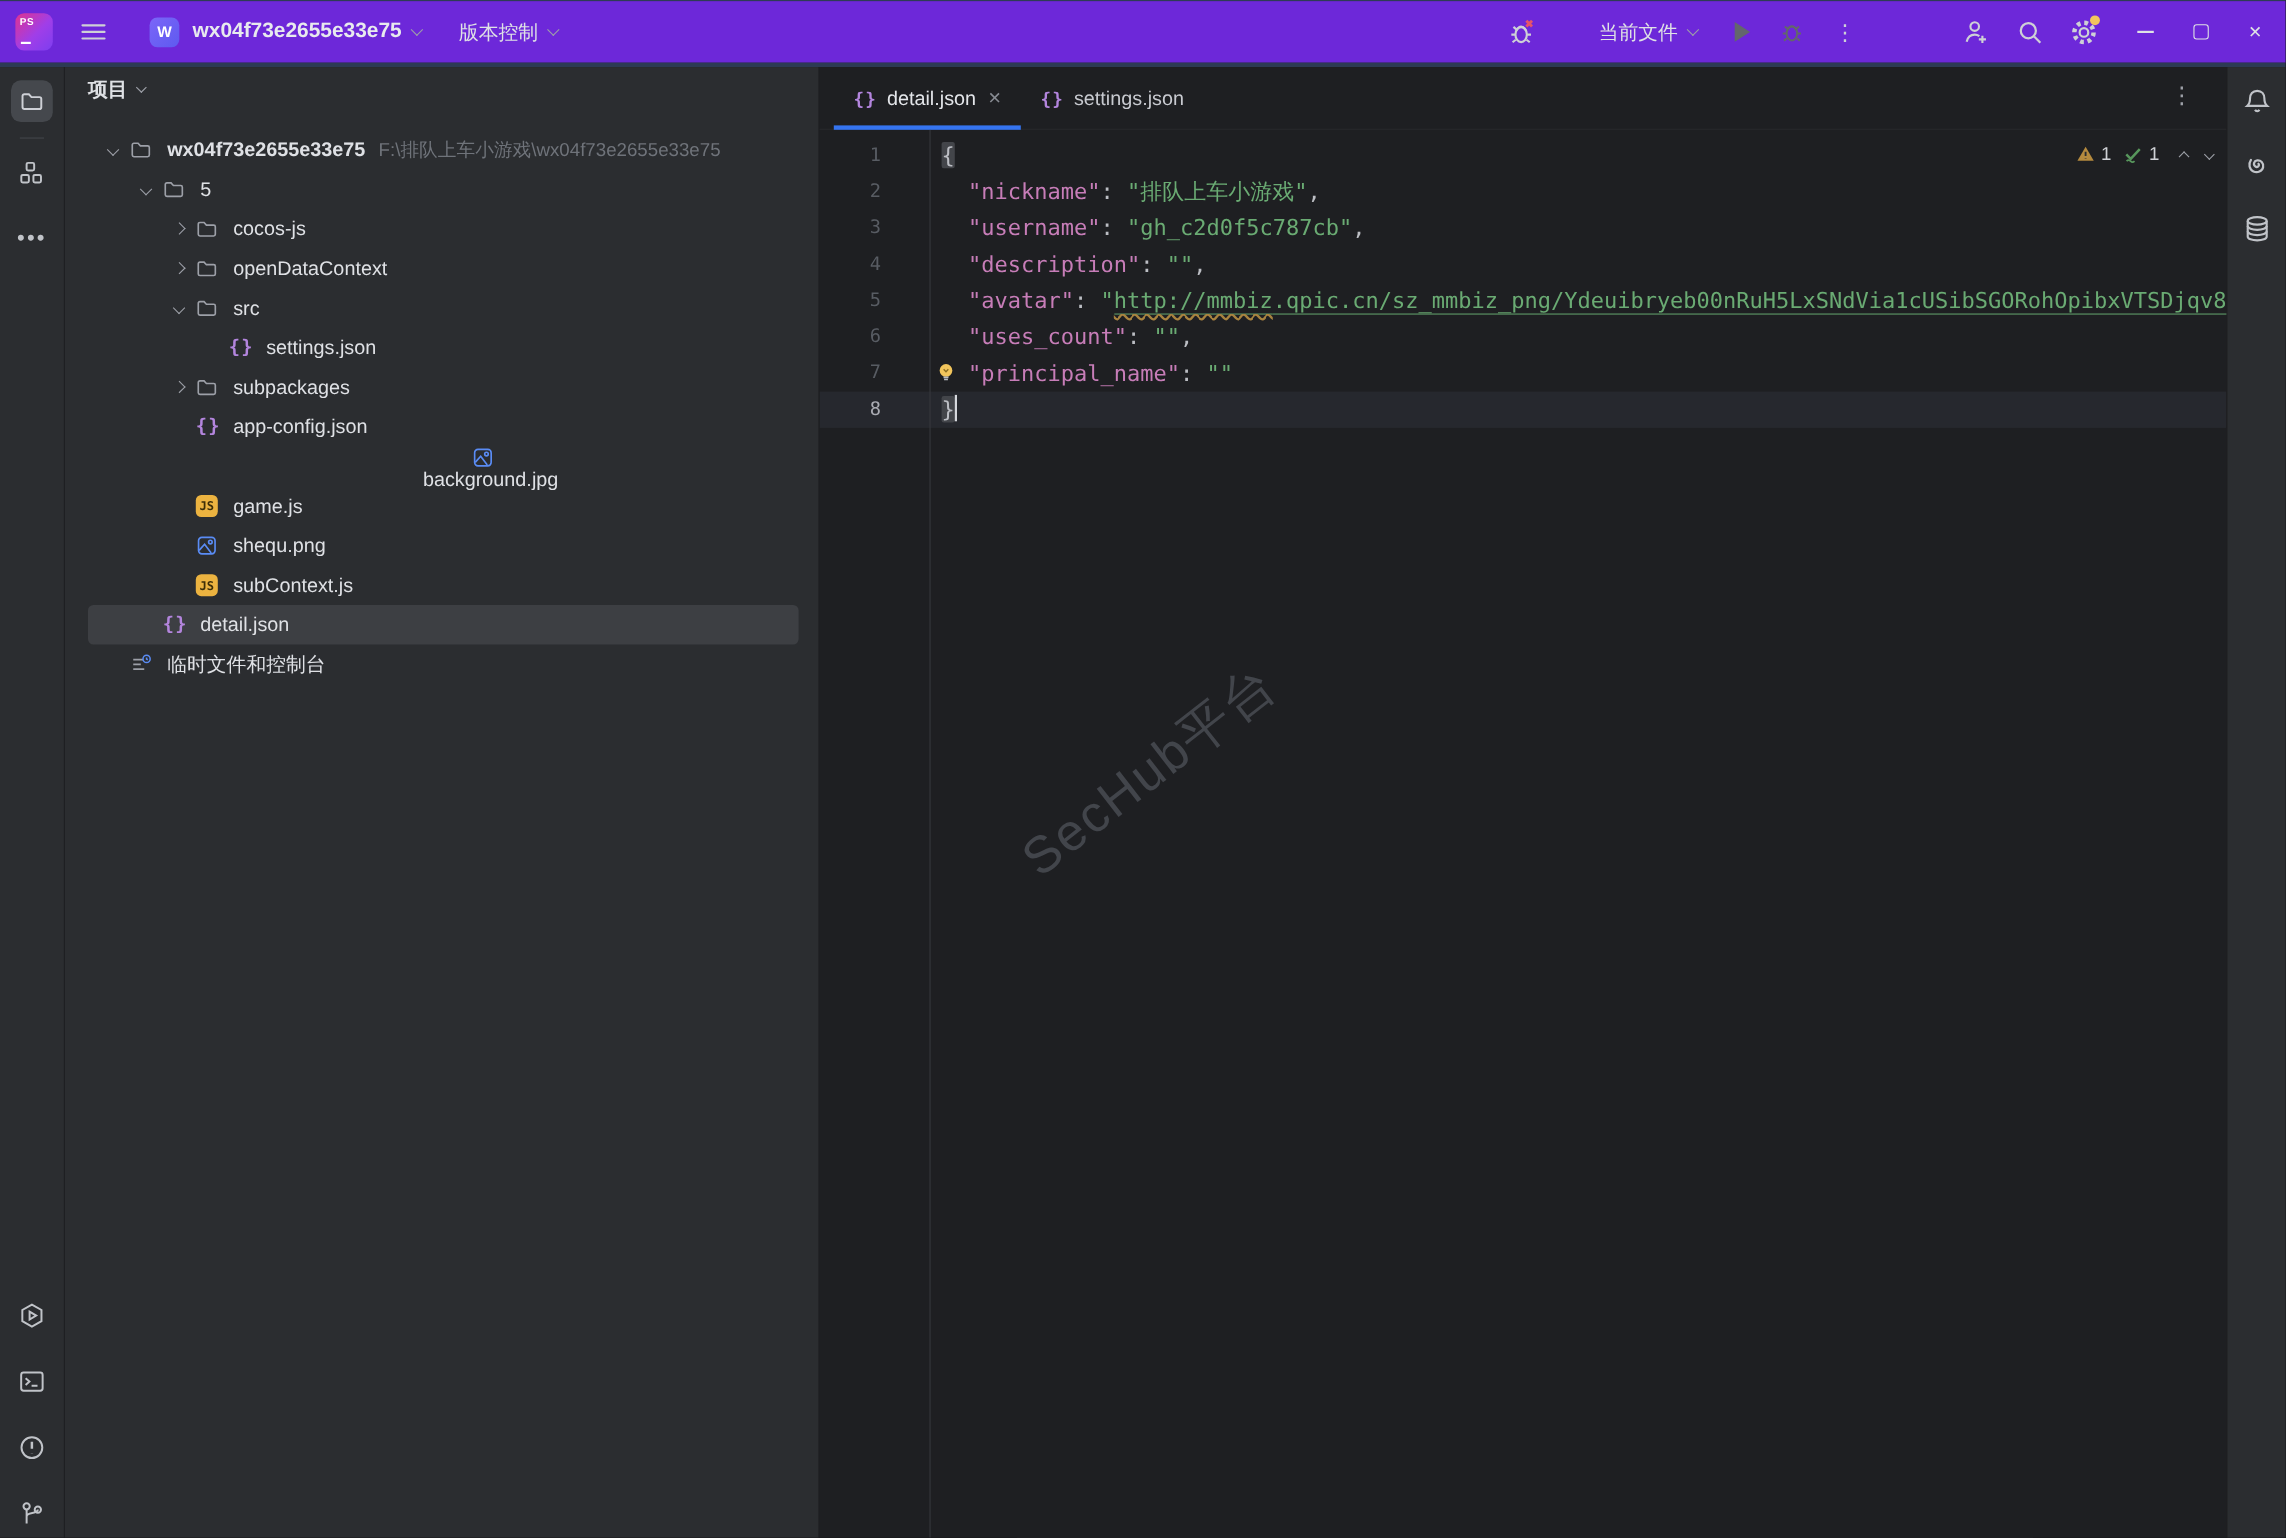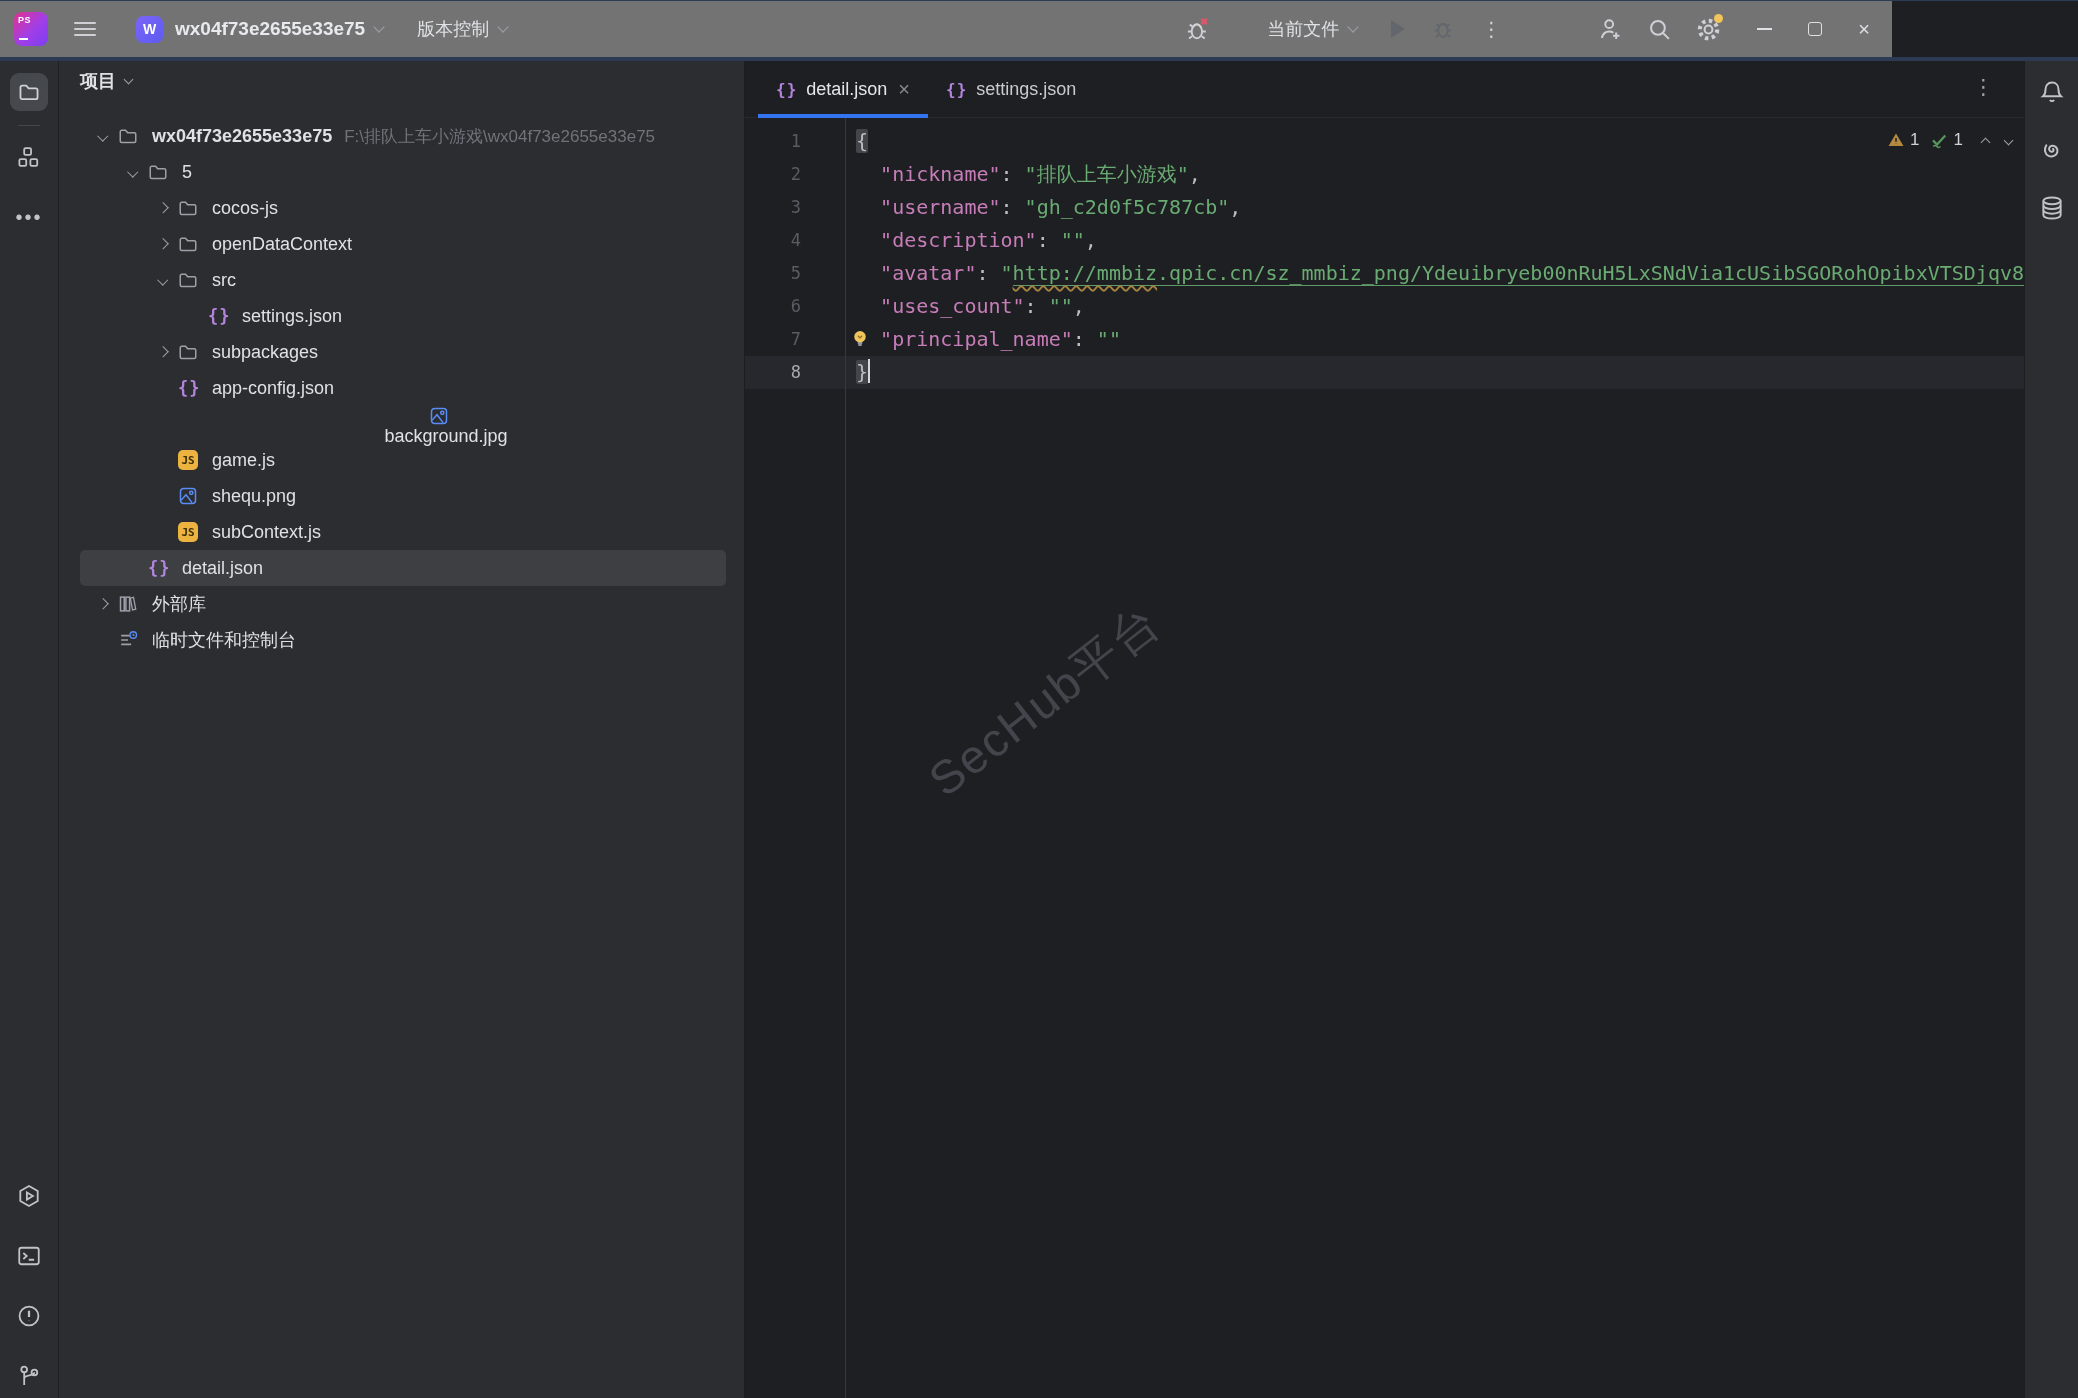--- a/index.html
+++ b/index.html
@@ -1,21 +1,21 @@
 <!DOCTYPE html>
 <html><head>
 <meta charset="utf-8">
 <style>
   html,body{margin:0;padding:0;background:#101114;}
   *{box-sizing:border-box;}
   body{font-family:"Liberation Sans","DejaVu Sans",sans-serif;color:#dfe1e5;-webkit-font-smoothing:antialiased;}
   #app{position:relative;width:2078px;height:1398px;background:#1e1f22;overflow:hidden;border-top:1px solid #2e3b55;}
 
   
-  .titlebar{position:absolute;left:0;top:0;width:1892px;height:56px;background:#737373;display:flex;align-items:center;text-align:center;}
+  .titlebar{position:absolute;left:0;top:0;width:2078px;height:56px;background:#6d28d9;display:flex;align-items:center;text-align:center;}
   .accent-strip{position:absolute;left:0;top:56px;width:2078px;height:4px;background:#2c3a54;}
   .logo{width:34px;height:34px;border-radius:8px;margin-left:14px;background:linear-gradient(135deg,#e0338f 0%,#a03ee8 55%,#7d3ef0 100%);position:relative;flex:none;}
   .logo .ps{position:absolute;left:4px;top:3px;font-size:9px;font-weight:bold;color:#fff;letter-spacing:.5px;}
   .logo .dash{position:absolute;left:5px;bottom:6px;width:9px;height:2px;background:#fff;}
   .burger{margin-left:26px;width:22px;display:flex;flex-direction:column;gap:4px;flex:none;}
   .burger i{display:block;height:2px;background:#ced0d6;border-radius:1px;}
   .wbadge{width:27px;height:27px;border-radius:7px;margin-left:40px;background:linear-gradient(135deg,#7b66f8,#5e5af0);color:#fff;font-weight:bold;font-size:14px;display:flex;align-items:center;justify-content:center;flex:none;}
   .tproj{margin-left:12px;font-size:19px;font-weight:bold;color:#e8eaee;}
   .chev{display:inline-block;width:8px;height:8px;border-right:1.7px solid #9da0a8;border-bottom:1.7px solid #9da0a8;transform:rotate(45deg);margin-left:10px;margin-top:-4px;flex:none;}
   .chev.right{transform:rotate(-45deg);}
@@ -347,33 +347,20 @@
           <span class="tree-label">subContext.js</span>
         </div>
         <div class="tree-row selected" style="margin-left: 21px; margin-right: 18px; padding-left: 38px;">
           <span class="chev-slot"></span>
           <span class="tree-icon">
             <span class="json-badge">{}</span>
           </span>
           <span class="tree-label">detail.json</span>
         </div>
         <div class="tree-row" style="padding-left: 29px;">
-          <span class="chev-slot">
-            <span class="chev right"></span>
-          </span>
-          <span class="tree-icon">
-            <svg width="20" height="20" viewBox="0 0 16 16" fill="none" stroke="#9da0a8" stroke-width="1.2">
-              <rect x="2" y="2.5" width="3" height="11"></rect>
-              <rect x="6.3" y="2.5" width="3" height="11"></rect>
-              <path d="m10.6 3.4 2.9-.7 2 10.7-2.9.7z" transform="scale(.88) translate(.6 .4)"></path>
-            </svg>
-          </span>
-          <span class="tree-label">外部库</span>
-        </div>
-        <div class="tree-row" style="padding-left: 29px;">
           <span class="chev-slot"></span>
           <span class="tree-icon">
             <svg width="20" height="20" viewBox="0 0 16 16" fill="none" stroke="#9da0a8" stroke-width="1.3">
               <path d="M2.5 4.5h8M2.5 8h5.5M2.5 11.5h8"></path>
               <circle cx="12.2" cy="4" r="2.6" stroke="#5a8cf5" fill="#2b2d30" stroke-width="1.1"></circle>
               <path d="M12.2 2.9v1.2l.9.5" stroke="#5a8cf5" stroke-width="1.1"></path>
             </svg>
           </span>
           <span class="tree-label">临时文件和控制台</span>
         </div>

